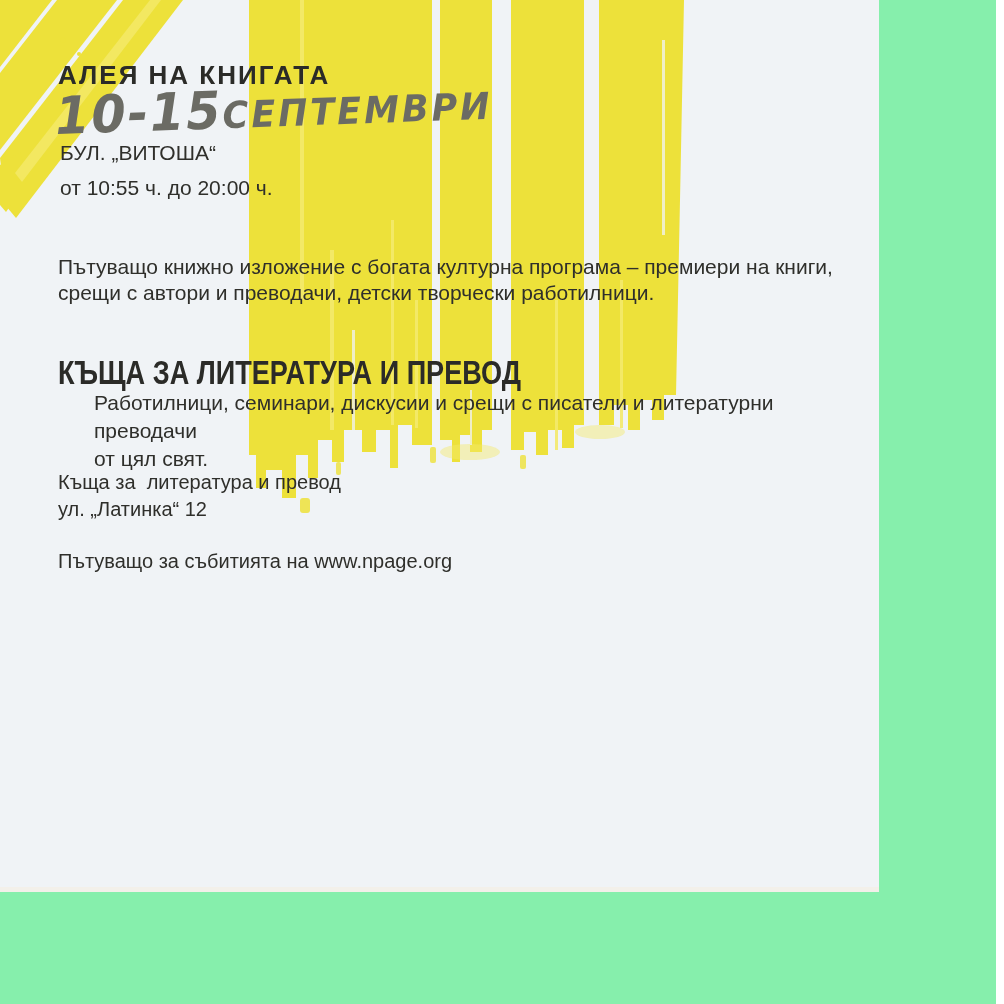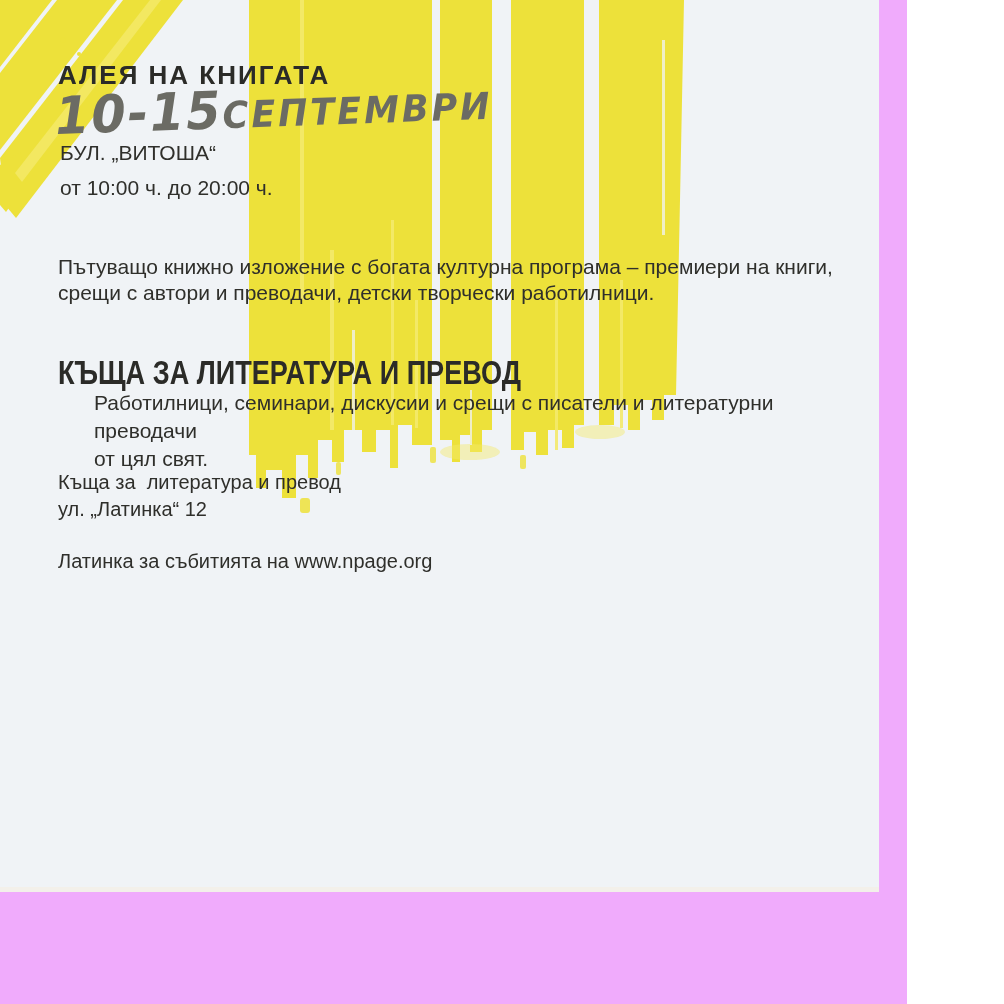--- a/index.html
+++ b/index.html
@@ -1,20 +1,20 @@
 <!DOCTYPE html>
 <html style="--yellow: #EDE13A; --yellow-light: #F4EA6C; --page-bg: #F0F3F6; --heading: #2B2B28; --body: #2F2F2B; --handwriting: #6B6B64;"><head>
 <meta charset="utf-8">
 <style>
   html, body { margin: 0; padding: 0; background: #ffffff; }
   .canvas {
     position: relative;
-    width: 907px;
+    width: 996px;
     height: 1004px;
-    background: #f0abfc;
+    background: #86efac;
     overflow: hidden;
     font-family: "Liberation Sans", sans-serif;
   }
   .page {
     position: absolute;
     left: 0; top: 0;
     width: 879px; height: 892px;
     background: var(--page-bg, #F0F3F6);
     overflow: hidden;
   }
@@ -128,31 +128,31 @@
 
     <div class="textlayer">
       <div class="tblock h1">АЛЕЯ НА КНИГАТА</div>
 
       <div class="tblock date">
         <span class="digits">10-15</span><span class="word">СЕПТЕМВРИ</span>
       </div>
 
       <div class="tblock sub1">БУЛ. „ВИТОША“</div>
 
-      <div class="tblock sub2">от 10:00 ч. до 20:00 ч.</div>
+      <div class="tblock sub2">от 10:55 ч. до 20:00 ч.</div>
 
       <div class="tblock para1">Пътуващо книжно изложение с богата културна програма – премиери на книги,
 срещи с автори и преводачи, детски творчески работилници.</div>
 
       <div class="tblock h2">КЪЩА ЗА ЛИТЕРАТУРА И ПРЕВОД</div>
 
       <div class="tblock para2">Работилници, семинари, дискусии и срещи с писатели и литературни преводачи
 от цял свят.</div>
 
       <div class="tblock addr">Къща за  литература и превод
 ул. „Латинка“ 12</div>
 
-      <div class="tblock details">Латинка за събитията на www.npage.org</div>
+      <div class="tblock details">Пътуващо за събитията на www.npage.org</div>
     </div>
 
     <div class="page-bottom-edge"></div>
   </div>
 </div>
 
 </body></html>

